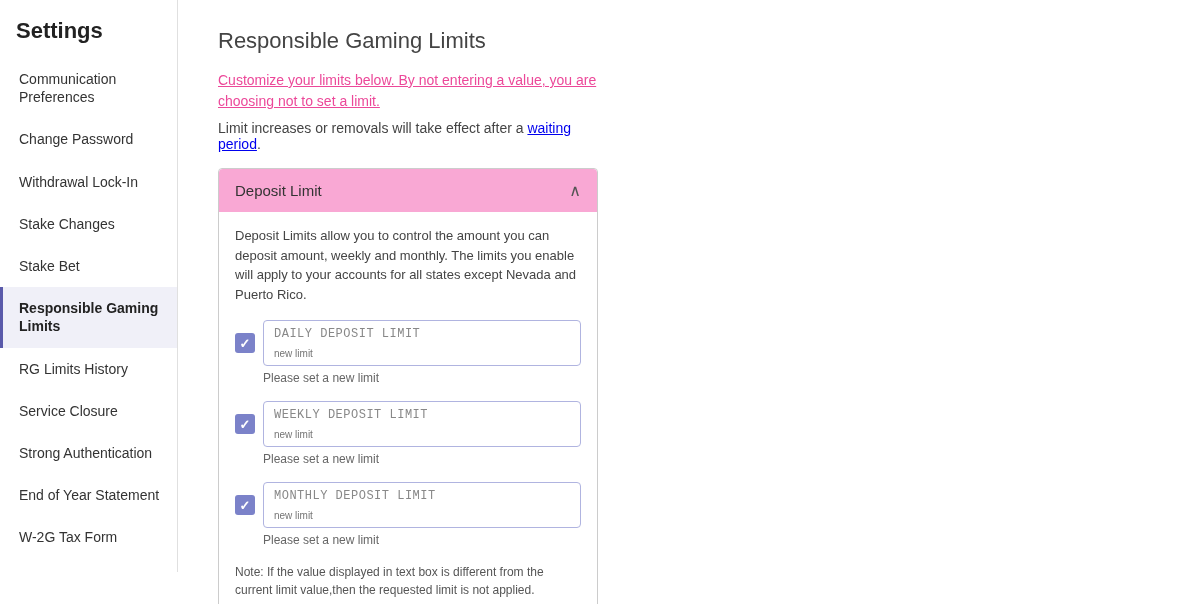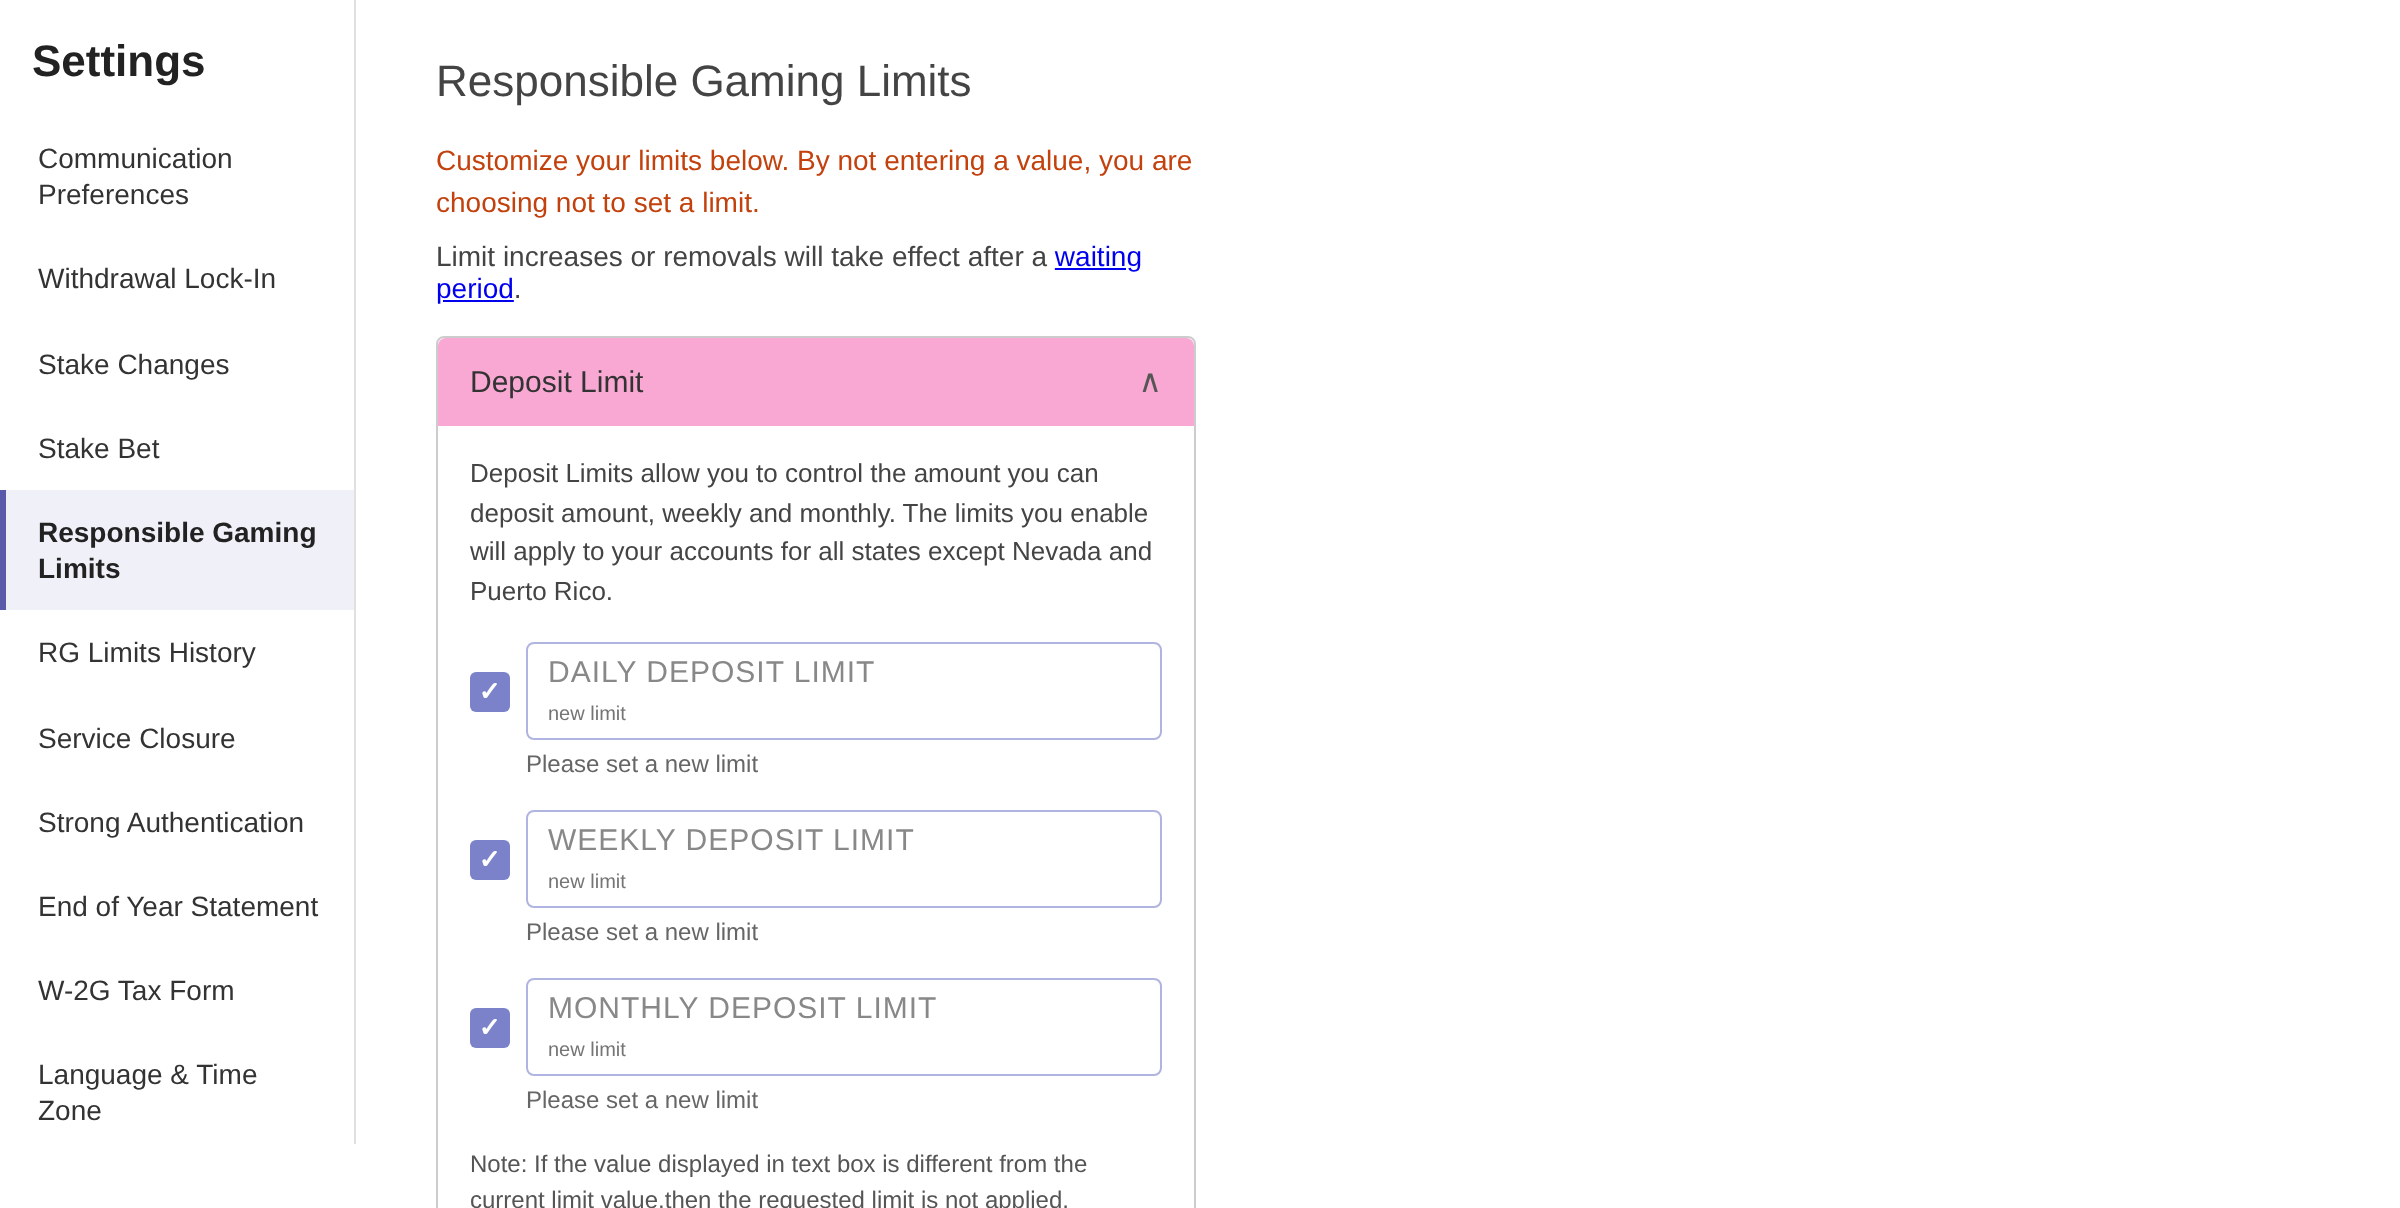--- a/index.html
+++ b/index.html
@@ -45,24 +45,25 @@
       background: #fff;
     }
     .page-title {
       font-size: 22px;
       font-weight: normal;
       color: #444;
       margin-bottom: 16px;
     }
     .description {
       font-size: 14px;
-      color: #c2410c;
+      color: #ec4899;
       margin-bottom: 8px;
       line-height: 1.5;
       max-width: 380px;
+      text-decoration: underline;
     }
     .section-note {
       font-size: 14px;
       color: #444;
       margin-bottom: 16px;
       max-width: 380px;
     }
 
     
     .accordion {
@@ -120,25 +121,26 @@
       font-weight: bold;
     }
     .field-container {
       flex: 1;
       border: 1px solid #b0b4e0;
       border-radius: 4px;
       padding: 6px 10px 4px 10px;
       background: #fff;
     }
     .field-label {
-      font-size: 15px;
+      font-size: 12px;
       color: #888;
       text-transform: uppercase;
       letter-spacing: 0.5px;
       margin-bottom: 2px;
+      font-family: Liberation Mono, monospace;
     }
     .field-input {
       border: none;
       outline: none;
       font-size: 10px;
       color: #555;
       width: 100%;
       background: transparent;
     }
     .validation-msg {
@@ -157,20 +159,21 @@
       line-height: 1.5;
     }
   </style>
 </head>
 <body>
 
 <div class="sidebar">
   <div class="sidebar-title">Settings</div>
   <div id="sidebar-items-container">
       <div class="sidebar-item">Communication Preferences</div>
+      <div class="sidebar-item">Change Password</div>
       <div class="sidebar-item">Withdrawal Lock-In</div>
       <div class="sidebar-item">Stake Changes</div>
       <div class="sidebar-item">Stake Bet</div>
       <div class="sidebar-item active">Responsible Gaming Limits</div>
       <div class="sidebar-item">RG Limits History</div>
       <div class="sidebar-item">Service Closure</div>
       <div class="sidebar-item">Strong Authentication</div>
       <div class="sidebar-item">End of Year Statement</div>
       <div class="sidebar-item">W-2G Tax Form</div>
       <div class="sidebar-item">Language &amp; Time Zone</div>

